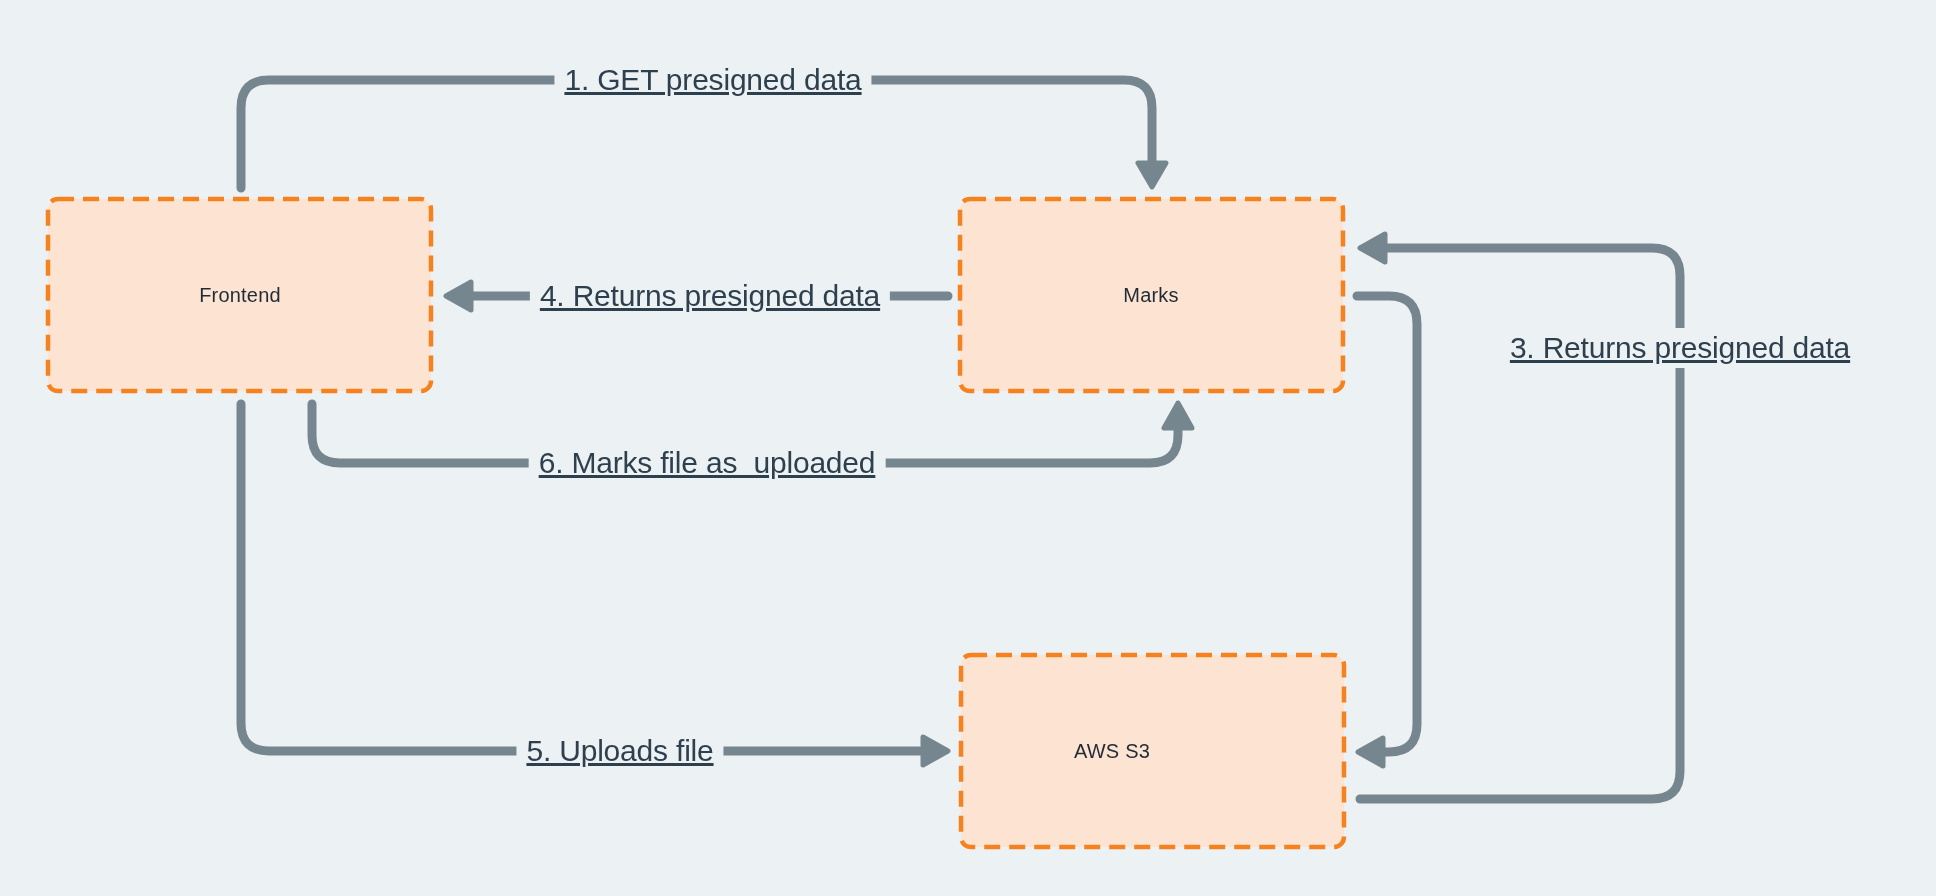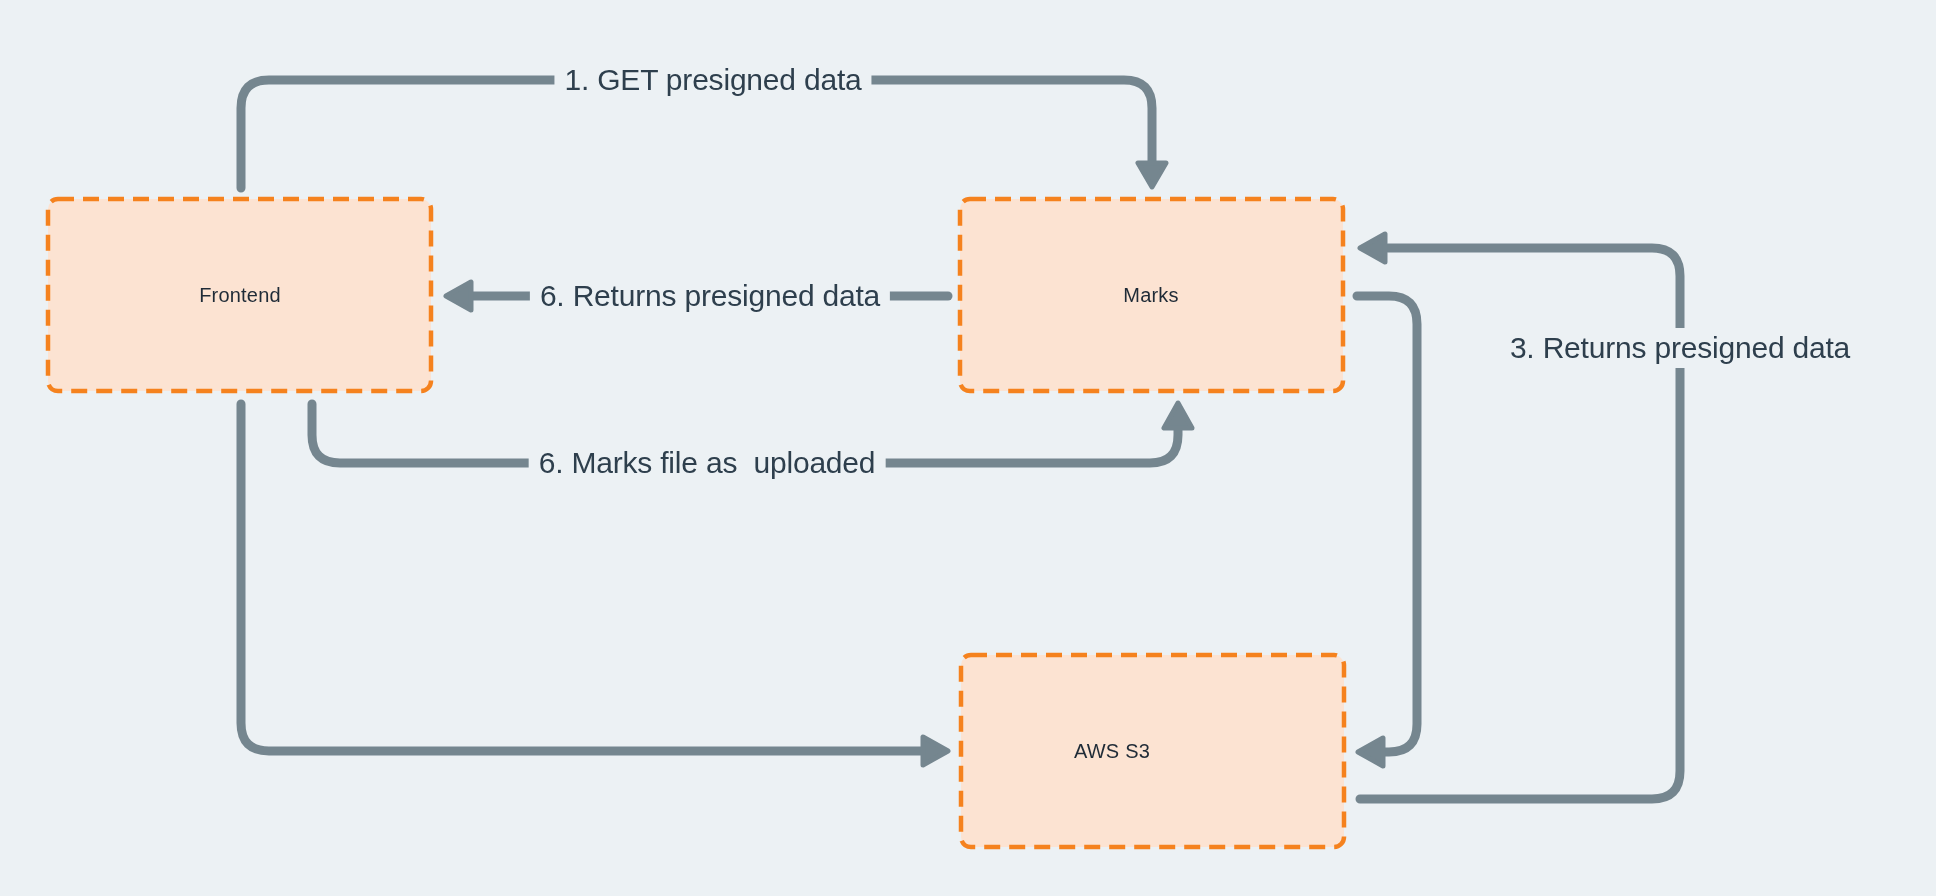--- a/index.html
+++ b/index.html
@@ -23,21 +23,21 @@
   .edge-head{fill:var(--arrow);stroke:var(--arrow);stroke-width:5;stroke-linejoin:round;}
   .node-box{fill:var(--node-fill);stroke:var(--node-border);stroke-width:4.5;stroke-dasharray:16 9;}
   .node-label{
     position:absolute;transform:translate(-50%,-50%);
     color:var(--node-text);font-size:20px;letter-spacing:0.2px;white-space:pre;
   }
   .edge-label{
     position:absolute;transform:translate(-50%,-50%);
     background:var(--bg);color:var(--edge-text);
     font-size:30px;line-height:34px;padding:3px 10px;
-    letter-spacing:-0.2px;white-space:pre;
+    letter-spacing:-0.2px;white-space:pre;text-decoration:underline;
   }
 </style>
 </head>
 <body>
 
 <div class="canvas">
 
   <svg class="layer" viewBox="0 0 1936 896">
 
     <path class="edge-line" d="M 241 188 L 241 108 Q 241 80 269 80 L 1124 80 Q 1152 80 1152 108 L 1152 163"></path>
@@ -62,16 +62,17 @@
     <rect class="node-box" x="960" y="199" width="383" height="192" rx="10"></rect>
     <rect class="node-box" x="961" y="655" width="383" height="192" rx="10"></rect>
   </svg>
 
   <div class="node-label" style="left:240px;top:295px">Frontend</div>
   <div class="node-label" style="left:1151px;top:295px">Marks</div>
   <div class="node-label" style="left:1112px;top:751px">AWS S3</div>
 
   <div class="edge-label" style="left:713px;top:80px">1. GET presigned data</div>
   <div class="edge-label" style="left:1680px;top:348px">3. Returns presigned data</div>
-  <div class="edge-label" style="left:710px;top:296px">6. Returns presigned data</div>
+  <div class="edge-label" style="left:710px;top:296px">4. Returns presigned data</div>
+  <div class="edge-label" style="left:620px;top:751px">5. Uploads file</div>
   <div class="edge-label" style="left:707px;top:463px">6. Marks file as  uploaded</div>
 
 </div>
 
 </body></html>

